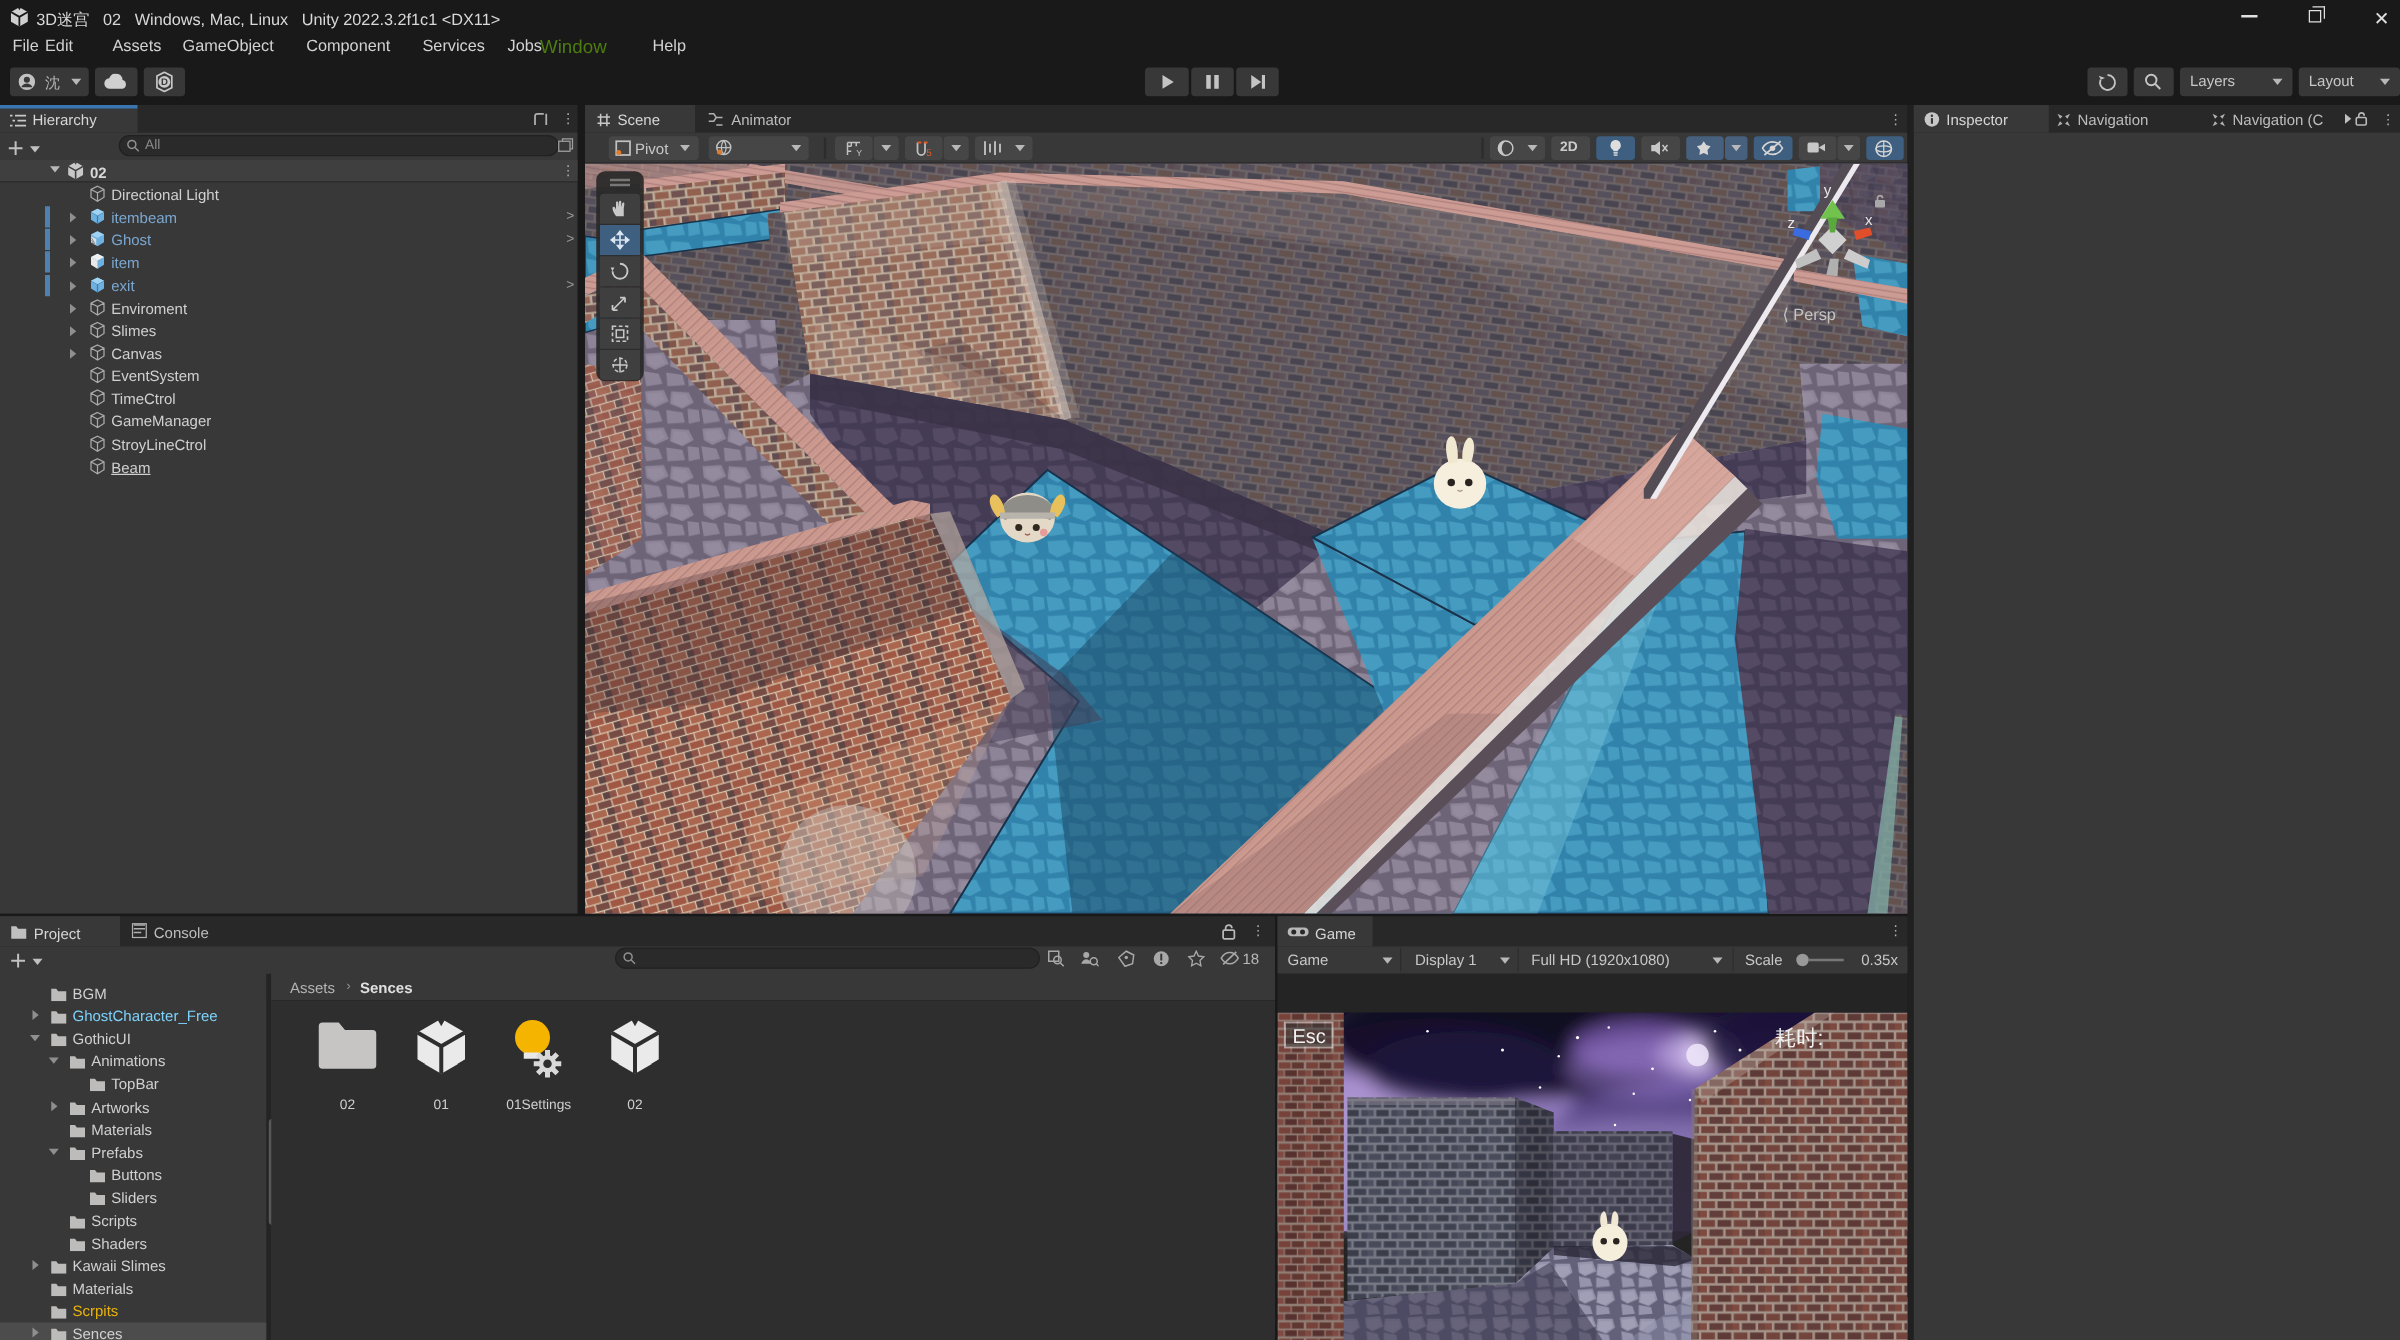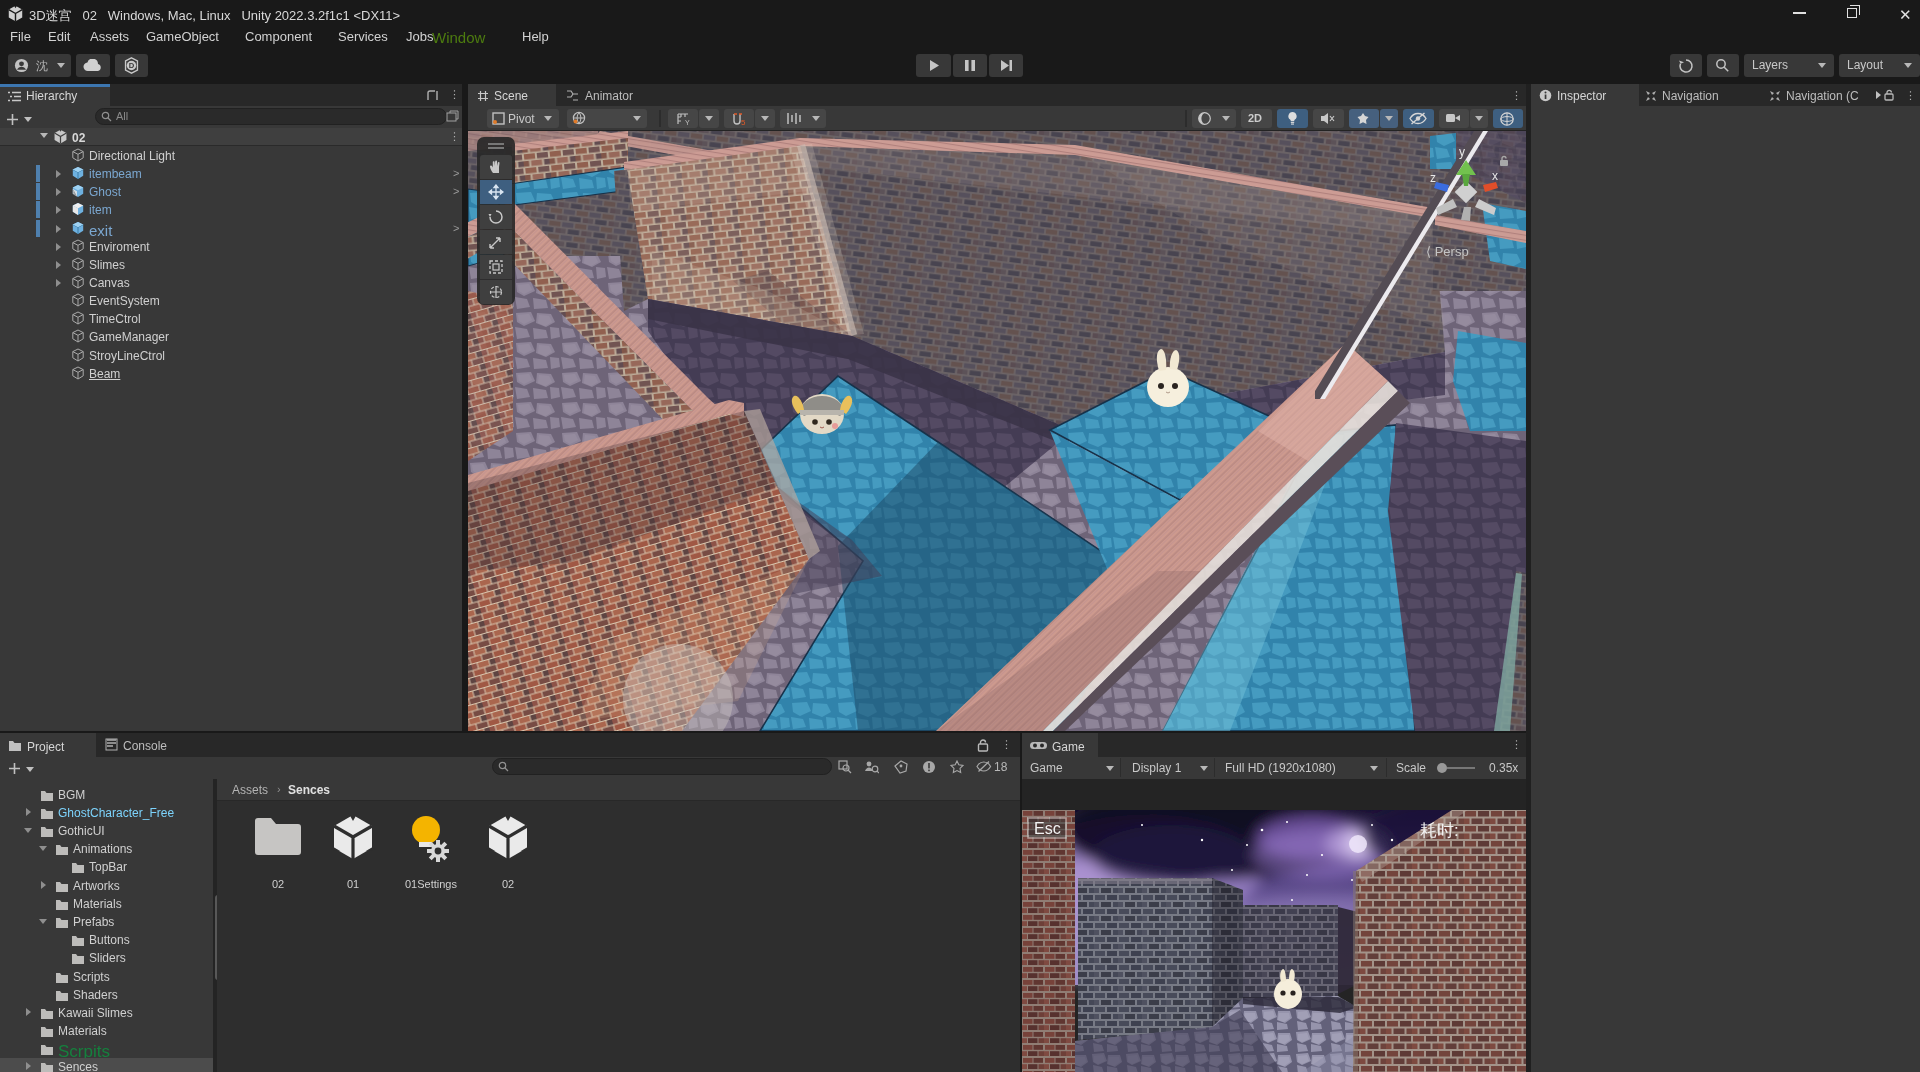--- a/index.html
+++ b/index.html
@@ -26,21 +26,21 @@
     </svg>
 </div>
 <div class="abs txt" style="left:29px;top:7px;font-size:13px;color:#d8d8d8;">3D迷宫&nbsp;&nbsp;&nbsp;02&nbsp;&nbsp;&nbsp;Windows, Mac, Linux&nbsp;&nbsp;&nbsp;Unity 2022.3.2f1c1 &lt;DX11&gt;</div>
 
 <div class="abs" style="left:1793px;top:12px;width:13px;height:2px;background:#e0e0e0;"></div>
 <div class="abs" style="left:1847px;top:8px;width:10px;height:10px;border:1.5px solid #e0e0e0;"></div>
 <div class="abs" style="left:1850px;top:5px;width:10px;height:10px;border-top:1.5px solid #e0e0e0;border-right:1.5px solid #e0e0e0;"></div>
 <div class="abs" style="left:1899px;top:6px;color:#e0e0e0;font-size:15px;font-family:'Liberation Sans';">✕</div>
 
 <div class="abs txt" style="top:29px;left:10px;font-size:13px;color:#d2d2d2;">File</div>
-<div class="abs txt" style="top:29px;left:48px;font-size:13px;color:#d2d2d2;">Edit</div>
+<div class="abs txt" style="top:29px;left:36px;font-size:13px;color:#d2d2d2;">Edit</div>
 <div class="abs txt" style="top:29px;left:90px;font-size:13px;color:#d2d2d2;">Assets</div>
 <div class="abs txt" style="top:29px;left:146px;font-size:13px;color:#d2d2d2;">GameObject</div>
 <div class="abs txt" style="top:29px;left:245px;font-size:13px;color:#d2d2d2;">Component</div>
 <div class="abs txt" style="top:29px;left:338px;font-size:13px;color:#d2d2d2;">Services</div>
 <div class="abs txt" style="top:29px;left:406px;font-size:13px;color:#d2d2d2;">Jobs</div>
 <div class="abs txt" style="top:29px;left:432px;font-size:15px;color:#4d7c0f;">Window</div>
 <div class="abs txt" style="top:29px;left:522px;font-size:13px;color:#d2d2d2;">Help</div>
 
 <div id="tb-acct" class="abs btn" style="left:8px;top:54px;width:63px;height:23px;"></div>
 <svg class="abs" style="left:14px;top:58px;" width="15" height="15" viewBox="0 0 16 16">
@@ -168,21 +168,21 @@
         <path d="M1.8 3.6L7 6.3V13L1.8 9.8z" fill="#e8e8e8"></path>
       </svg></div>
     <div class="abs" style="left:89px;top:203px;color:#7ba7d0;font-size:12px;">item</div>
     <div class="abs" style="left:36px;top:220px;width:4px;height:17px;background:#4f80ae;"></div>
     <div class="abs" style="left:56px;top:225px;width:0;height:0;border-top:4.5px solid transparent;border-bottom:4.5px solid transparent;border-left:5.5px solid #8f8f8f;"></div>
     <div class="abs" style="left:71px;top:221px;"><svg width="14" height="14" viewBox="0 0 14 14">
         <path d="M7 1l5.2 2.6v6.2L7 13 1.8 9.8V3.6z" fill="#6eb1e0"></path>
         <path d="M1.8 3.6L7 6.3l5.2-2.7M7 6.3V13" fill="none" stroke="#3a7ca8" stroke-width="1"></path>
         <path d="M7 1l5.2 2.6L7 6.3 1.8 3.6z" fill="#9fd2f2"></path>
       </svg></div>
-    <div class="abs" style="left:89px;top:222px;color:#7ba7d0;font-size:15px;">exit</div>
+    <div class="abs" style="left:89px;top:222px;color:#7ba7d0;font-size:12px;">exit</div>
     <div class="abs" style="left:453px;top:222px;color:#9a9a9a;font-size:11px;">˃</div>
     <div class="abs" style="left:56px;top:243px;width:0;height:0;border-top:4.5px solid transparent;border-bottom:4.5px solid transparent;border-left:5.5px solid #8f8f8f;"></div>
     <div class="abs" style="left:71px;top:239px;"><svg width="14" height="14" viewBox="0 0 14 14">
         <path d="M7 1l5.2 2.6v6.2L7 13 1.8 9.8V3.6z M1.8 3.6L7 6.3l5.2-2.7 M7 6.3V13" fill="none" stroke="#aaaaaa" stroke-width="1"></path>
       </svg></div>
     <div class="abs" style="left:89px;top:240px;color:#d0d0d0;font-size:12px;">Enviroment</div>
     <div class="abs" style="left:56px;top:261px;width:0;height:0;border-top:4.5px solid transparent;border-bottom:4.5px solid transparent;border-left:5.5px solid #8f8f8f;"></div>
     <div class="abs" style="left:71px;top:257px;"><svg width="14" height="14" viewBox="0 0 14 14">
         <path d="M7 1l5.2 2.6v6.2L7 13 1.8 9.8V3.6z M1.8 3.6L7 6.3l5.2-2.7 M7 6.3V13" fill="none" stroke="#aaaaaa" stroke-width="1"></path>
       </svg></div>
@@ -709,21 +709,21 @@
       <path d="M1 2h4l1.5 2H13v8H1z" fill="#bdbcba"></path>
     </svg>
     <div class="abs" style="left:58px;top:1006px;color:#d0d0d0;font-size:12px;">Kawaii Slimes</div>
     <svg class="abs" style="left:40px;top:1025px;" width="14" height="12" viewBox="0 0 14 12">
       <path d="M1 2h4l1.5 2H13v8H1z" fill="#bdbcba"></path>
     </svg>
     <div class="abs" style="left:58px;top:1024px;color:#d0d0d0;font-size:12px;">Materials</div>
     <svg class="abs" style="left:40px;top:1043px;" width="14" height="12" viewBox="0 0 14 12">
       <path d="M1 2h4l1.5 2H13v8H1z" fill="#bdbcba"></path>
     </svg>
-    <div class="abs" style="left:58px;top:1042px;color:#15803d;font-size:17px;">Scrpits</div>
+    <div class="abs" style="left:58px;top:1042px;color:#eab308;font-size:12px;">Scrpits</div>
     <div class="abs" style="left:0;top:1058px;width:213px;height:18px;background:#4c4c4c;"></div>
     <div class="abs" style="left:26px;top:1062px;width:0;height:0;border-top:4.5px solid transparent;border-bottom:4.5px solid transparent;border-left:5.5px solid #8f8f8f;"></div>
     <svg class="abs" style="left:40px;top:1061px;" width="14" height="12" viewBox="0 0 14 12">
       <path d="M1 2h4l1.5 2H13v8H1z" fill="#bdbcba"></path>
     </svg>
     <div class="abs" style="left:58px;top:1060px;color:#d0d0d0;font-size:12px;">Sences</div>
   </div>
 
 <div class="abs" style="left:1020px;top:733px;width:2px;height:339px;background:#191919;"></div>
 <div class="abs tabbar" style="left:1022px;top:733px;width:504px;height:24px;"></div>

